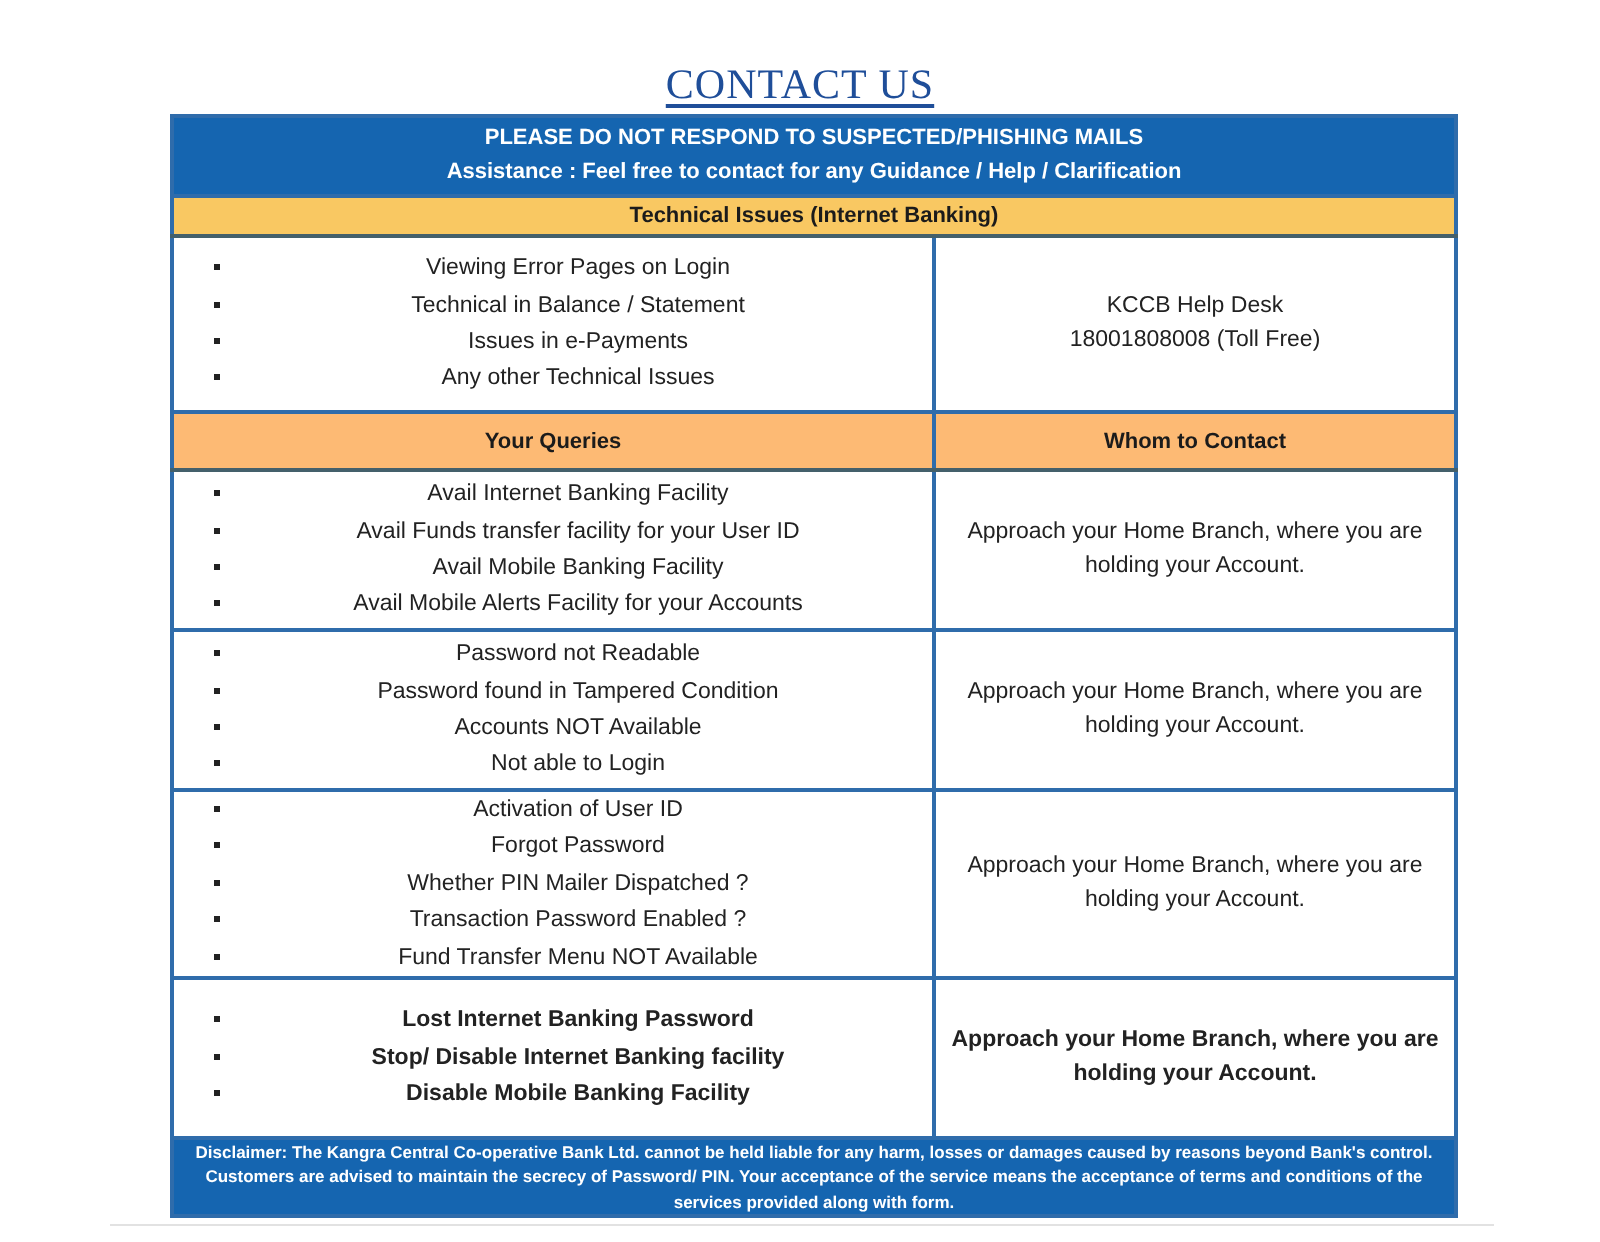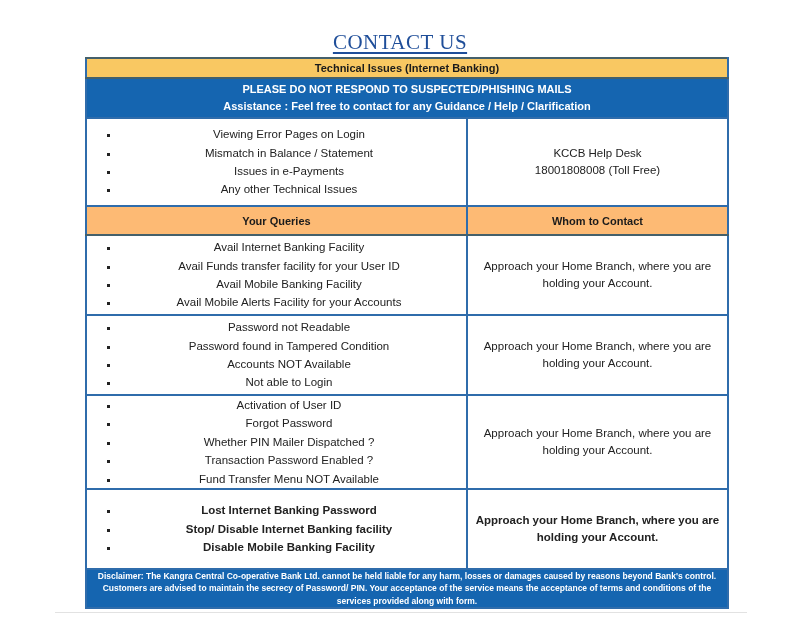--- a/index.html
+++ b/index.html
@@ -125,33 +125,33 @@
   </div>
 
   <table class="contact-table">
     <colgroup>
       <col class="c-left">
       <col class="c-right">
     </colgroup>
 
     <tbody>
       <tr>
-        <td class="band-cell" colspan="2">Technical Issues (Internet Banking)</td>
-      </tr>
-      <tr>
         <td class="banner-cell" colspan="2">
           <div>PLEASE DO NOT RESPOND TO SUSPECTED/PHISHING MAILS</div>
           <div>Assistance : Feel free to contact for any Guidance / Help / Clarification</div>
         </td>
       </tr>
+      <tr>
+        <td class="band-cell" colspan="2">Technical Issues (Internet Banking)</td>
+      </tr>
       <tr class="tech-row">
         <td>
           <ul class="bullet-list">
               <li>Viewing Error Pages on Login</li>
-              <li>Mismatch in Balance / Statement</li>
+              <li>Technical in Balance / Statement</li>
               <li>Issues in e-Payments</li>
               <li>Any other Technical Issues</li>
             </ul>
         </td>
         <td class="contact-cell">
           <div>KCCB Help Desk</div>
           <div>18001808008 (Toll Free)</div>
         </td>
       </tr>
       <tr>

